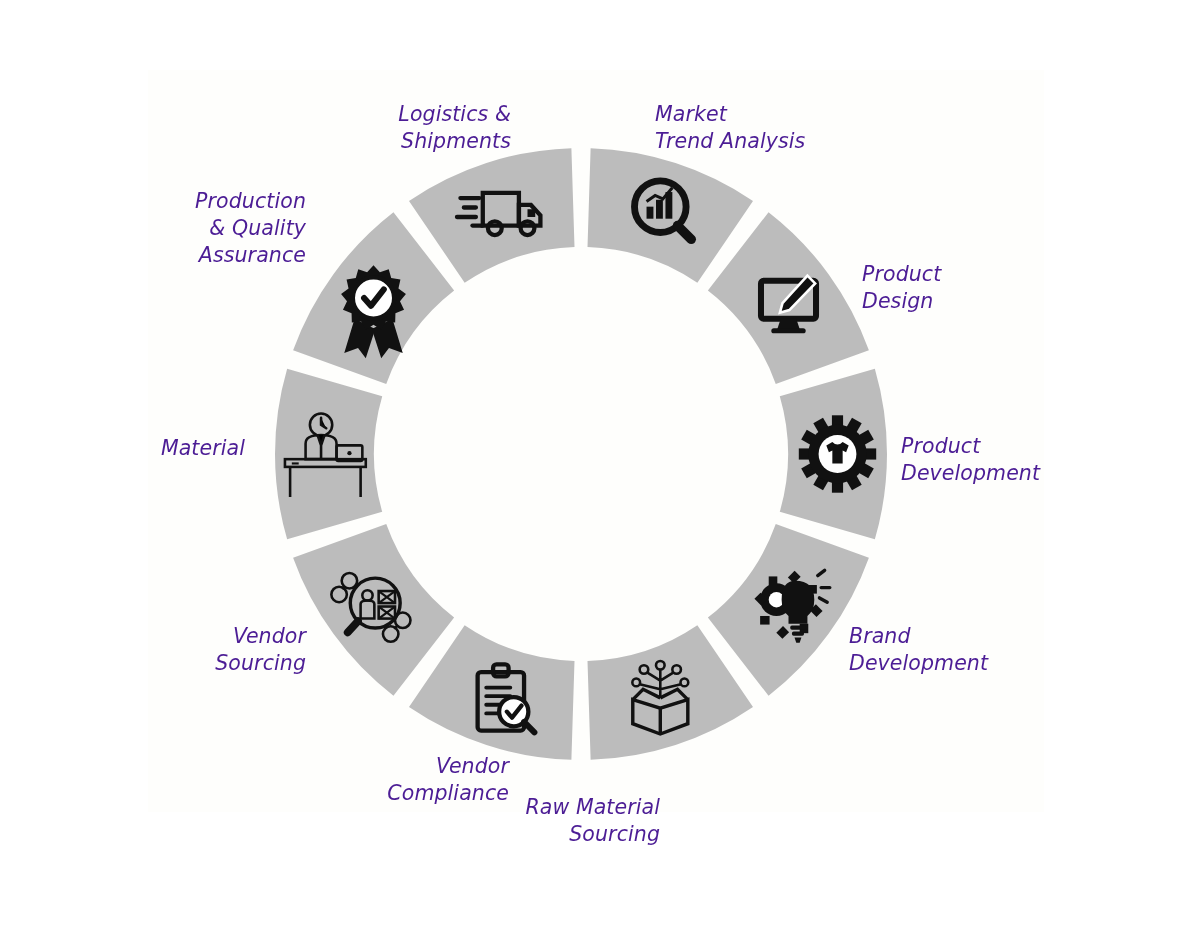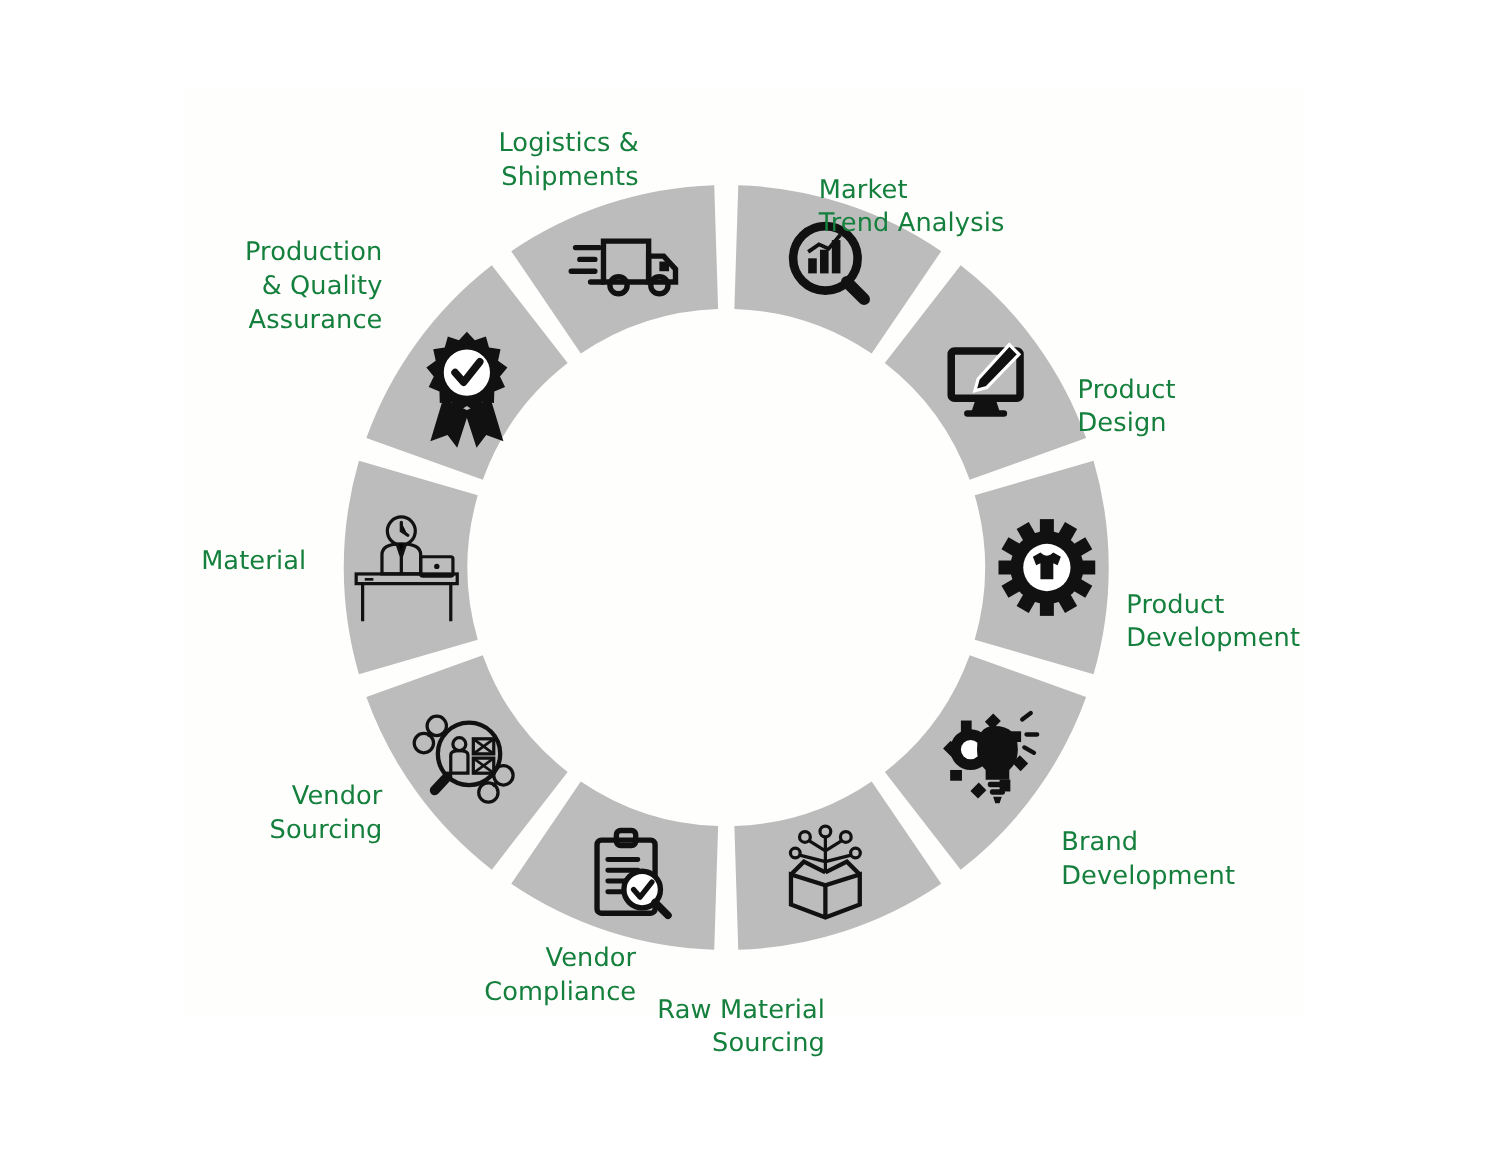--- a/index.html
+++ b/index.html
@@ -29,29 +29,30 @@
   }
   #diagram {
     position: absolute;
     left: 0;
     top: 0;
     width: 1193px;
     height: 925px;
   }
   .seg-label {
     position: absolute;
-    color: #15803d;
+    color: #4c1d95;
     font-size: 20.5px;
     line-height: 27px;
     letter-spacing: 0.1px;
     white-space: pre;
     font-weight: 400;
+    font-style: italic;
   }
   .lbl-left  { text-align: right; }
-  .lbl-right { text-align: left; margin-top: 37px; }
+  .lbl-right { text-align: left; }
 </style>
 </head>
 <body>
 
 <div id="stage">
 
   <div id="canvas-panel"></div>
 
   <svg id="diagram" viewBox="0 0 1193 925">
     <g id="segments">

